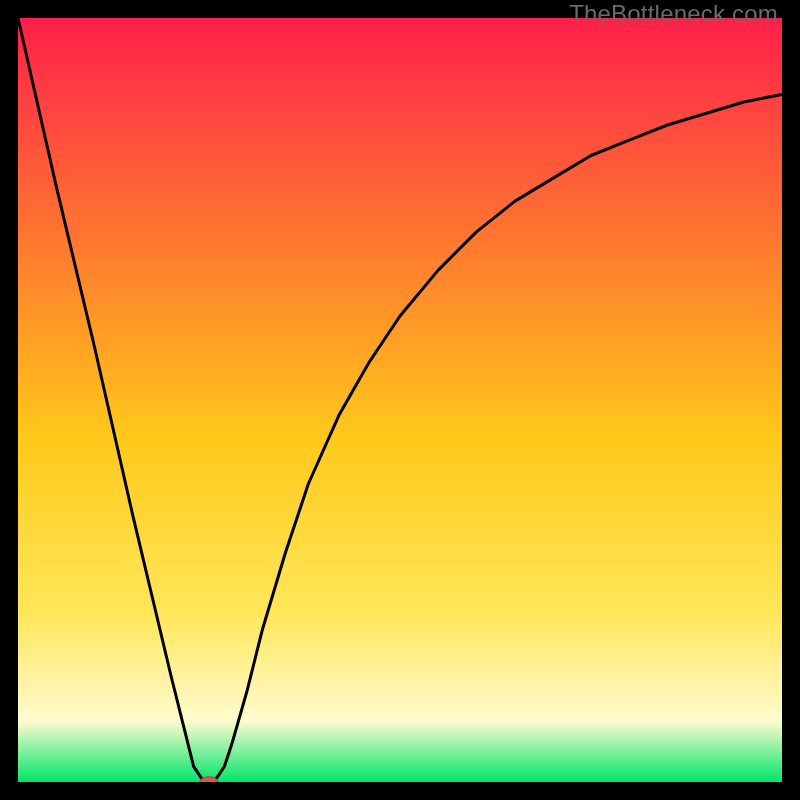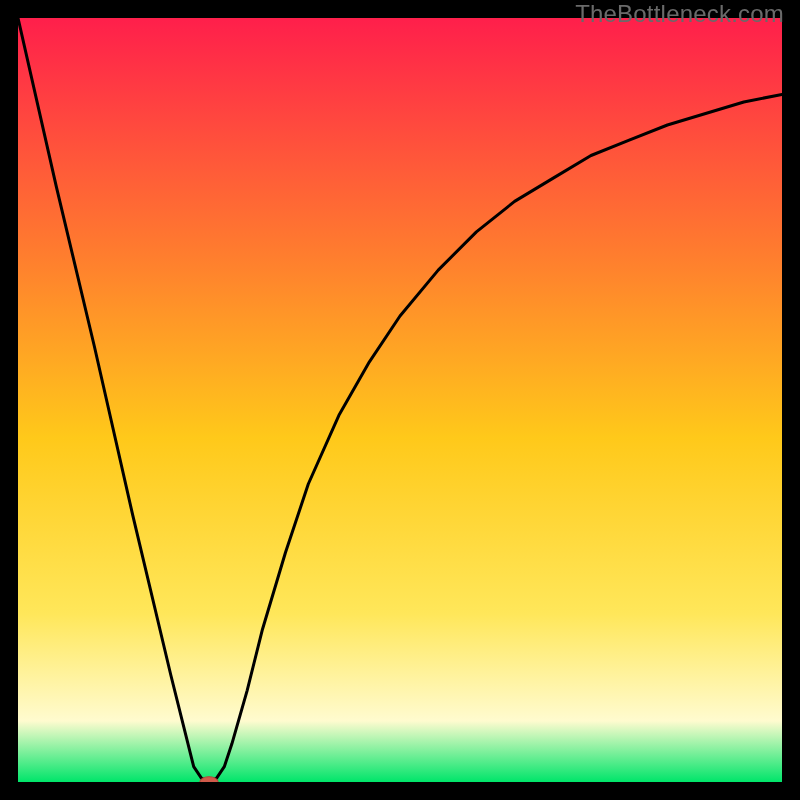--- a/index.html
+++ b/index.html
@@ -22,21 +22,21 @@
   .plot {
     position: absolute;
     left: 0;
     top: 0;
     width: 764px;
     height: 764px;
   }
   .watermark {
     position: absolute;
     top: 0px;
-    right: 16px;
+    right: 22px;
     color: #6a6a6a;
     font-size: 24px;
     font-weight: 500;
     letter-spacing: 0.2px;
     user-select: none;
   }
 </style>
 </head>
 <body>
 

